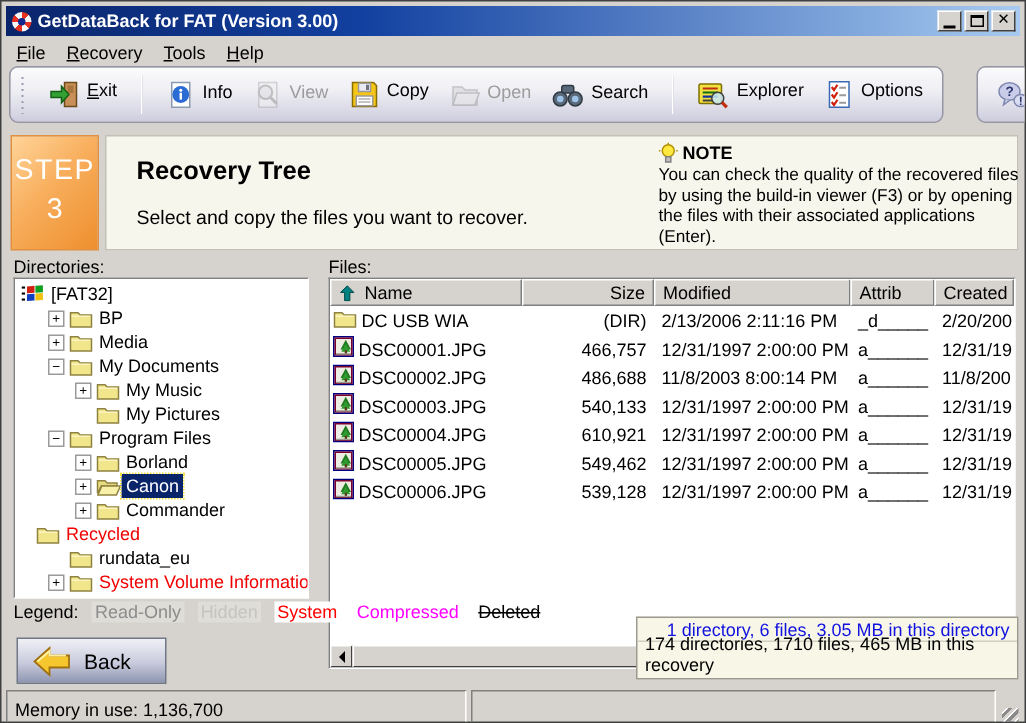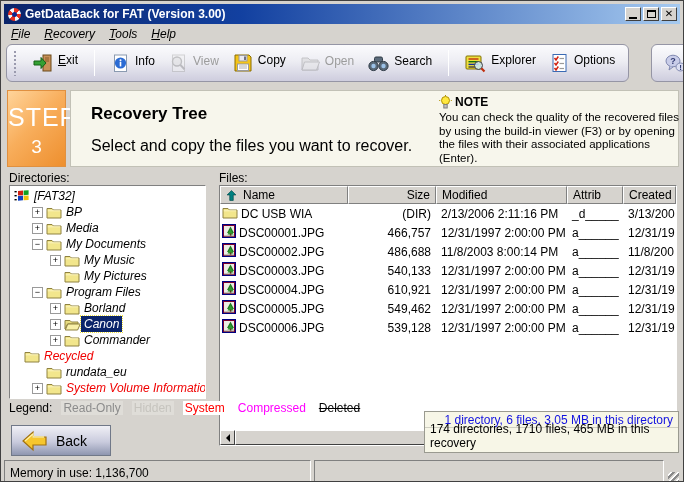--- a/index.html
+++ b/index.html
@@ -20,59 +20,59 @@
     position:relative;}
   .life-ring::after{content:"";position:absolute;inset:4px;border-radius:50%;background:#10288E;}
   .title-text{font-weight:bold;font-size:12px;flex:1;white-space:nowrap;overflow:hidden;}
   .winbtn{width:16px;height:14px;margin-left:2px;background:#D6D3CE;
     border:1px solid; border-color:#fff #404040 #404040 #fff;
     display:flex;align-items:center;justify-content:center;flex:0 0 auto;color:#000;}
   .glyph-min{width:8px;height:2px;background:#000;margin-top:7px;}
   .glyph-max{width:9px;height:8px;border:1px solid #000;border-top:2px solid #000;}
   .glyph-close{font-size:10px;font-weight:bold;line-height:1;}
   
-  .menubar{position:absolute;left:3px;top:25px;right:3px;height:17px;display:flex;font-style:italic;}
+  .menubar{position:absolute;left:3px;top:25px;right:3px;height:17px;display:flex;align-items:center;}
   .menu-item{padding:1px 7px;cursor:default;}
   
   .toolbar-area{position:absolute;left:5px;top:43px;right:5px;height:38px;display:flex;gap:22px;}
   .tb-box{border-radius:6px;border:1px solid #9595A5;background:linear-gradient(#FBFBFD,#EDEDF3 45%,#CECDDE);
     display:flex;align-items:center;padding:2px 6px;}
   .tb-main{flex:1;}
   .tb-help-box{width:78px;justify-content:center;}
   .tb-grip{width:5px;height:26px;margin-right:8px;
     background-image:radial-gradient(#9a9aae 34%,transparent 36%);background-size:4px 4px;}
   .tb-btn{display:flex;align-items:flex-start;gap:5px;padding:3px 7px;border-radius:3px;white-space:nowrap;}
   .tb-btn svg{flex:0 0 auto;}
   .tb-btn.disabled{color:#9C9C9C;}
   .tb-btn.disabled svg{opacity:.45;filter:grayscale(1);}
   .tb-sep{width:1px;height:26px;background:#9a9aae;border-right:1px solid #fff;margin:0 9px;}
   
   .step-box{position:absolute;left:6px;top:89px;width:59px;height:77px;
     background:linear-gradient(135deg,#FFD49A,#F8AE5C 45%,#EE8F2E);
     border:1px solid #E09040;color:#fff;text-align:center;}
-  .step-word{font-size:25px;letter-spacing:1px;margin-top:12px;}
+  .step-word{font-size:19px;letter-spacing:1px;margin-top:12px;}
   .step-num{font-size:19px;margin-top:4px;}
   .banner-panel{position:absolute;left:69px;top:89px;right:4px;height:77px;
     background:#F7F6EC;border:1px solid #C2C1B6;}
   .banner-title{position:absolute;left:20px;top:13px;font-size:17px;font-weight:bold;}
-  .banner-sub{position:absolute;left:20px;top:46px;font-size:16px;}
+  .banner-sub{position:absolute;left:20px;top:46px;font-size:13px;}
   .note-block{position:absolute;left:368px;top:4px;width:242px;}
   .note-head{display:flex;align-items:center;gap:3px;font-weight:bold;font-size:12px;margin-bottom:2px;}
   .note-text{font-size:11.5px;line-height:13.5px;}
   
   .pane-label{position:absolute;font-size:12px;}
   .dir-label{left:8px;top:170px;} .files-label{left:218px;top:170px;}
   .tree-panel{position:absolute;left:8px;top:184px;width:197px;height:214px;background:#fff;
     border:1px solid;border-color:#808080 #fff #fff #808080;overflow:hidden;padding-top:2px;}
   .tree-row{height:16px;display:flex;align-items:center;white-space:nowrap;}
   .tree-expander{width:11px;height:11px;flex:0 0 auto;border:1px solid #9a9a9a;background:#fff;
     display:flex;align-items:center;justify-content:center;font-size:9px;line-height:1;margin-right:3px;color:#000;}
   .tree-expander.blank{border:none;background:transparent;}
   .tree-icon{width:17px;flex:0 0 auto;display:flex;align-items:center;}
-  .tree-label{padding:1px 3px;font-style:italic;}
+  .tree-label{padding:1px 3px;}
   .tree-row.red .tree-label{color:#F00000;}
   .tree-row.selected .tree-label{background:#0A246A;color:#fff;outline:1px dotted #F0E040;}
   .files-panel{position:absolute;left:218px;top:184px;width:458px;height:261px;background:#fff;
     border:1px solid;border-color:#808080 #fff #fff #808080;overflow:hidden;}
   .files-grid{display:grid;grid-template-columns:128px 88px 131px 56px 1fr;}
   .hdr-cell{height:18px;background:#D6D3CE;border:1px solid;border-color:#fff #808080 #808080 #fff;
     display:flex;align-items:center;padding:0 5px;font-size:12px;overflow:hidden;white-space:nowrap;}
   .hdr-cell.right{justify-content:flex-end;}
   .file-row{height:19px;}
   .file-cell{display:flex;align-items:center;padding:0 5px;overflow:hidden;white-space:nowrap;font-size:12px;}
@@ -427,21 +427,21 @@
           <div class="file-cell name">
             <span><svg width="16" height="13" viewBox="0 0 16 13">
                 <path d="M1 2.5 h5 L7.5 4 H15 V12 H1 Z" fill="#F2E68C" stroke="#8F8240"></path>
                 <line x1="1.8" y1="4.8" x2="14.2" y2="4.8" stroke="#FBF4C0"></line>
               </svg></span>
             <span>DC USB WIA</span>
           </div>
           <div class="file-cell right">(DIR)</div>
           <div class="file-cell">2/13/2006 2:11:16 PM</div>
           <div class="file-cell">_d_____</div>
-          <div class="file-cell">3/13/200</div>
+          <div class="file-cell">2/20/200</div>
         </div>
         <div class="files-grid file-row">
           <div class="file-cell name">
             <span><svg width="14" height="14" viewBox="0 0 14 14">
                 <rect x="0.5" y="0.5" width="13" height="13" fill="#EDEDE4" stroke="#000080"></rect>
                 <rect x="1.5" y="1.5" width="11" height="11" fill="none" stroke="#7A0030"></rect>
                 <polygon points="8.5,2.5 12,9 5,9" fill="#1F7A1F"></polygon>
                 <polygon points="8.5,5 11.5,10.5 5.5,10.5" fill="#2F9A2F"></polygon>
                 <rect x="7.8" y="9.5" width="1.6" height="2.5" fill="#5A3A1A"></rect>
                 <line x1="2" y1="12" x2="12" y2="12" stroke="#9A9A8A"></line>

